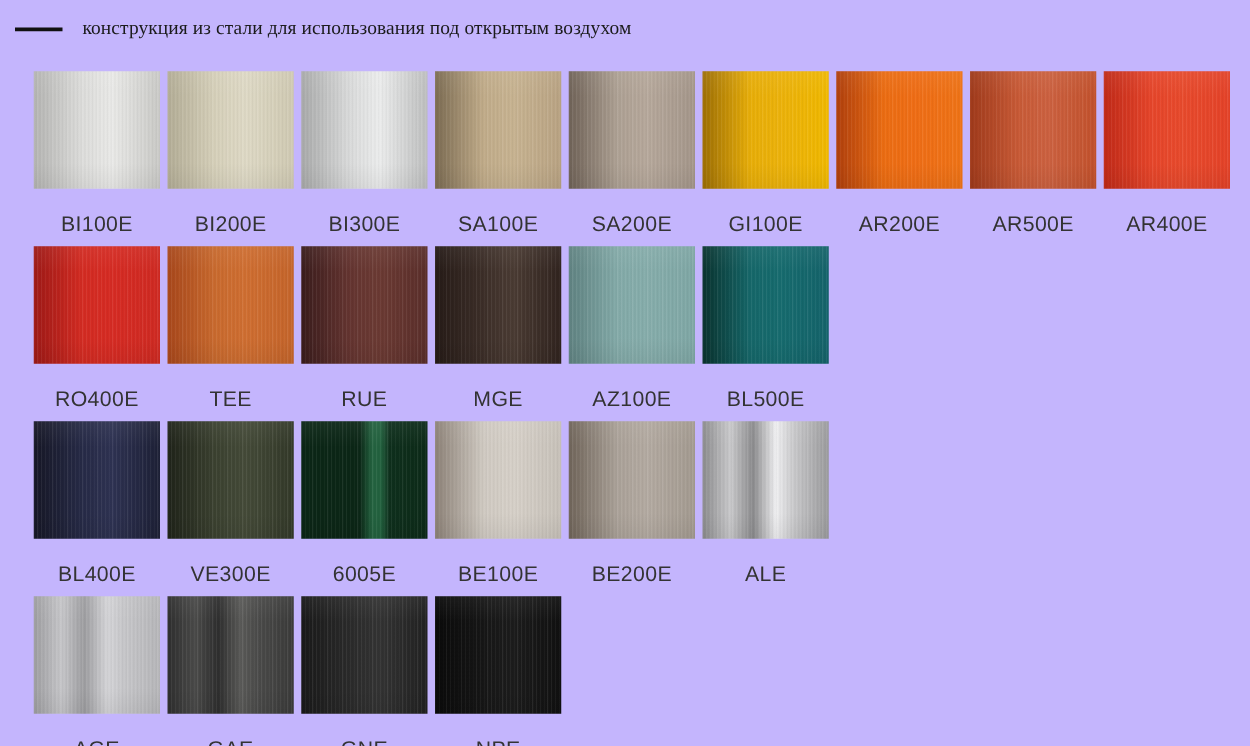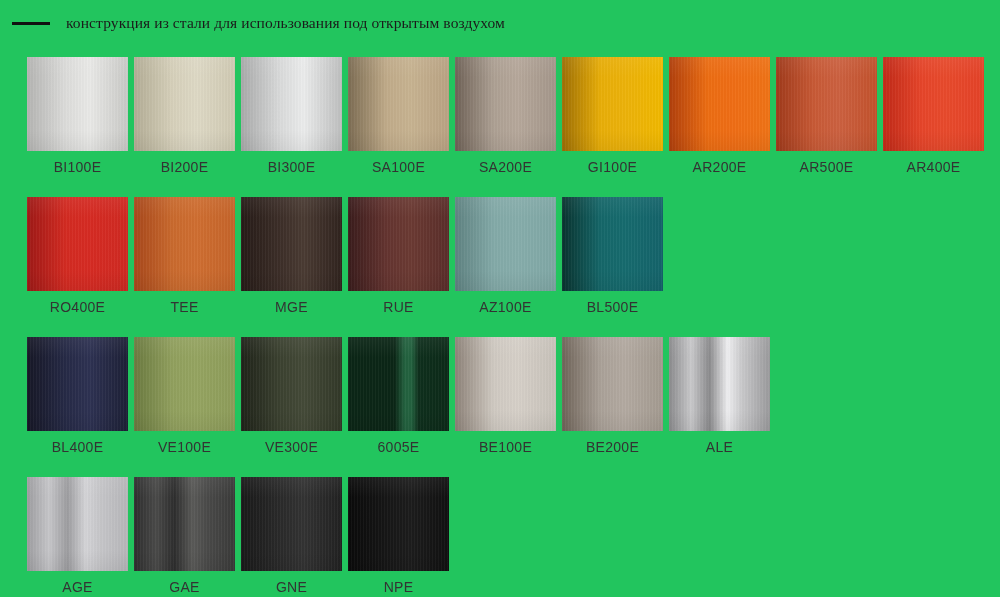--- a/index.html
+++ b/index.html
@@ -12,21 +12,21 @@
     height: 597px;
     background: #ffffff;
     font-family: "Liberation Sans", sans-serif;
     overflow: hidden;
   }
 
   #page {
     position: relative;
     width: 1000px;
     height: 597px;
-    background: #22c55e;
+    background: #c4b5fd;
   }
 
   
   .header {
     position: absolute;
     left: 0;
     top: 0;
     width: 1000px;
     height: 46px;
     display: flex;
@@ -89,22 +89,22 @@
     position: absolute;
     inset: 0;
     pointer-events: none;
     background: linear-gradient(180deg,
       rgba(255,255,255,0.05) 0%,
       rgba(255,255,255,0.00) 22%,
       rgba(0,0,0,0.00) 78%,
       rgba(0,0,0,0.05) 100%);
   }
   .label {
-    margin-top: 9px;
-    font-size: 14px;
+    margin-top: 20px;
+    font-size: 17px;
     color: #333333;
     text-align: center;
     line-height: 1;
     letter-spacing: 0.3px;
     white-space: nowrap;
   }
 </style>
 </head>
 <body>
 
@@ -190,32 +190,32 @@
           <div class="label">RO400E</div>
         </div>
         <div class="cell">
           <div class="swatch" style="background: linear-gradient(90deg, rgb(168, 71, 27) 0%, rgb(201, 106, 46) 38%, rgb(207, 110, 49) 62%, rgb(196, 100, 42) 100%);">
             <div class="grain"></div>
             <div class="sheen"></div>
           </div>
           <div class="label">TEE</div>
         </div>
         <div class="cell">
+          <div class="swatch" style="background: linear-gradient(90deg, rgb(58, 28, 28) 0%, rgb(100, 52, 48) 38%, rgb(107, 58, 51) 62%, rgb(90, 46, 42) 100%);">
+            <div class="grain"></div>
+            <div class="sheen"></div>
+          </div>
+          <div class="label">RUE</div>
+        </div>
+        <div class="cell">
           <div class="swatch" style="background: linear-gradient(90deg, rgb(38, 27, 23) 0%, rgb(60, 46, 40) 38%, rgb(74, 59, 51) 62%, rgb(48, 35, 30) 100%);">
             <div class="grain"></div>
             <div class="sheen"></div>
           </div>
           <div class="label">MGE</div>
-        </div>
-        <div class="cell">
-          <div class="swatch" style="background: linear-gradient(90deg, rgb(58, 28, 28) 0%, rgb(100, 52, 48) 38%, rgb(107, 58, 51) 62%, rgb(90, 46, 42) 100%);">
-            <div class="grain"></div>
-            <div class="sheen"></div>
-          </div>
-          <div class="label">RUE</div>
         </div>
         <div class="cell">
           <div class="swatch" style="background: linear-gradient(90deg, rgb(95, 130, 129) 0%, rgb(131, 170, 168) 38%, rgb(134, 173, 171) 62%, rgb(127, 167, 165) 100%);">
             <div class="grain"></div>
             <div class="sheen"></div>
           </div>
           <div class="label">AZ100E</div>
         </div>
         <div class="cell">
           <div class="swatch" style="background: linear-gradient(90deg, rgb(9, 51, 47) 0%, rgb(21, 103, 105) 38%, rgb(22, 107, 110) 62%, rgb(20, 99, 106) 100%);">
@@ -227,27 +227,20 @@
       </div>
       <div class="row">
         <div class="cell">
           <div class="swatch" style="background: linear-gradient(90deg, rgb(22, 23, 38) 0%, rgb(38, 42, 70) 38%, rgb(46, 50, 82) 62%, rgb(29, 32, 54) 100%);">
             <div class="grain"></div>
             <div class="sheen"></div>
           </div>
           <div class="label">BL400E</div>
         </div>
         <div class="cell">
-          <div class="swatch" style="background: linear-gradient(90deg, rgb(107, 122, 64) 0%, rgb(145, 160, 94) 38%, rgb(149, 164, 97) 62%, rgb(141, 156, 90) 100%);">
-            <div class="grain"></div>
-            <div class="sheen"></div>
-          </div>
-          <div class="label">VE100E</div>
-        </div>
-        <div class="cell">
           <div class="swatch" style="background: linear-gradient(90deg, rgb(31, 35, 25) 0%, rgb(59, 65, 48) 38%, rgb(68, 74, 56) 62%, rgb(50, 56, 40) 100%);">
             <div class="grain"></div>
             <div class="sheen"></div>
           </div>
           <div class="label">VE300E</div>
         </div>
         <div class="cell">
           <div class="swatch" style="background: linear-gradient(90deg, rgb(11, 38, 22) 0%, rgb(11, 38, 22) 46%, rgb(35, 98, 63) 56%, rgb(35, 98, 63) 63%, rgb(14, 47, 28) 70%, rgb(12, 42, 24) 100%);">
             <div class="grain"></div>
             <div class="sheen"></div>

